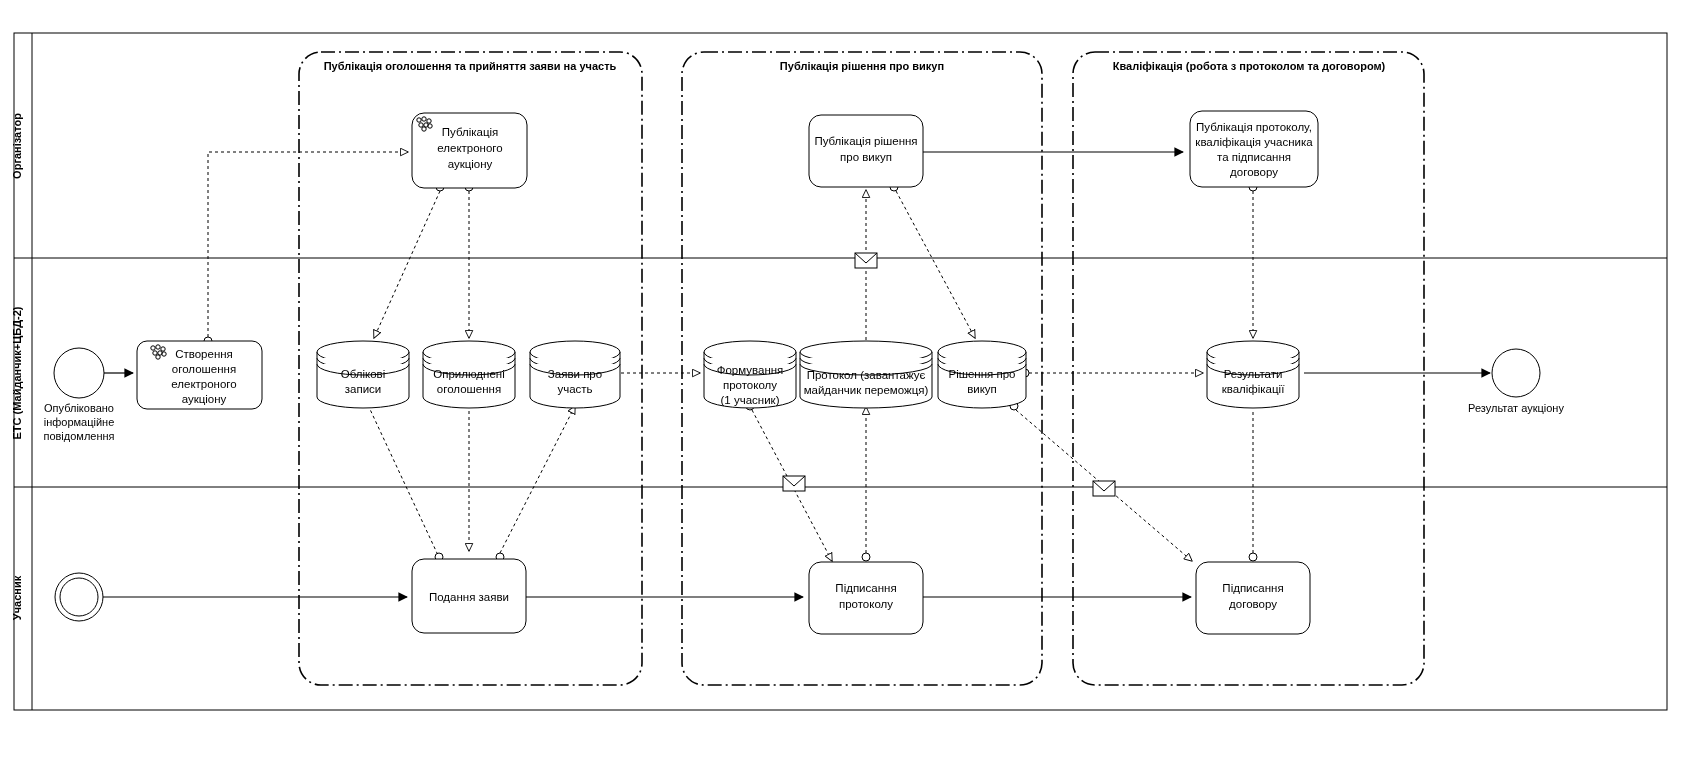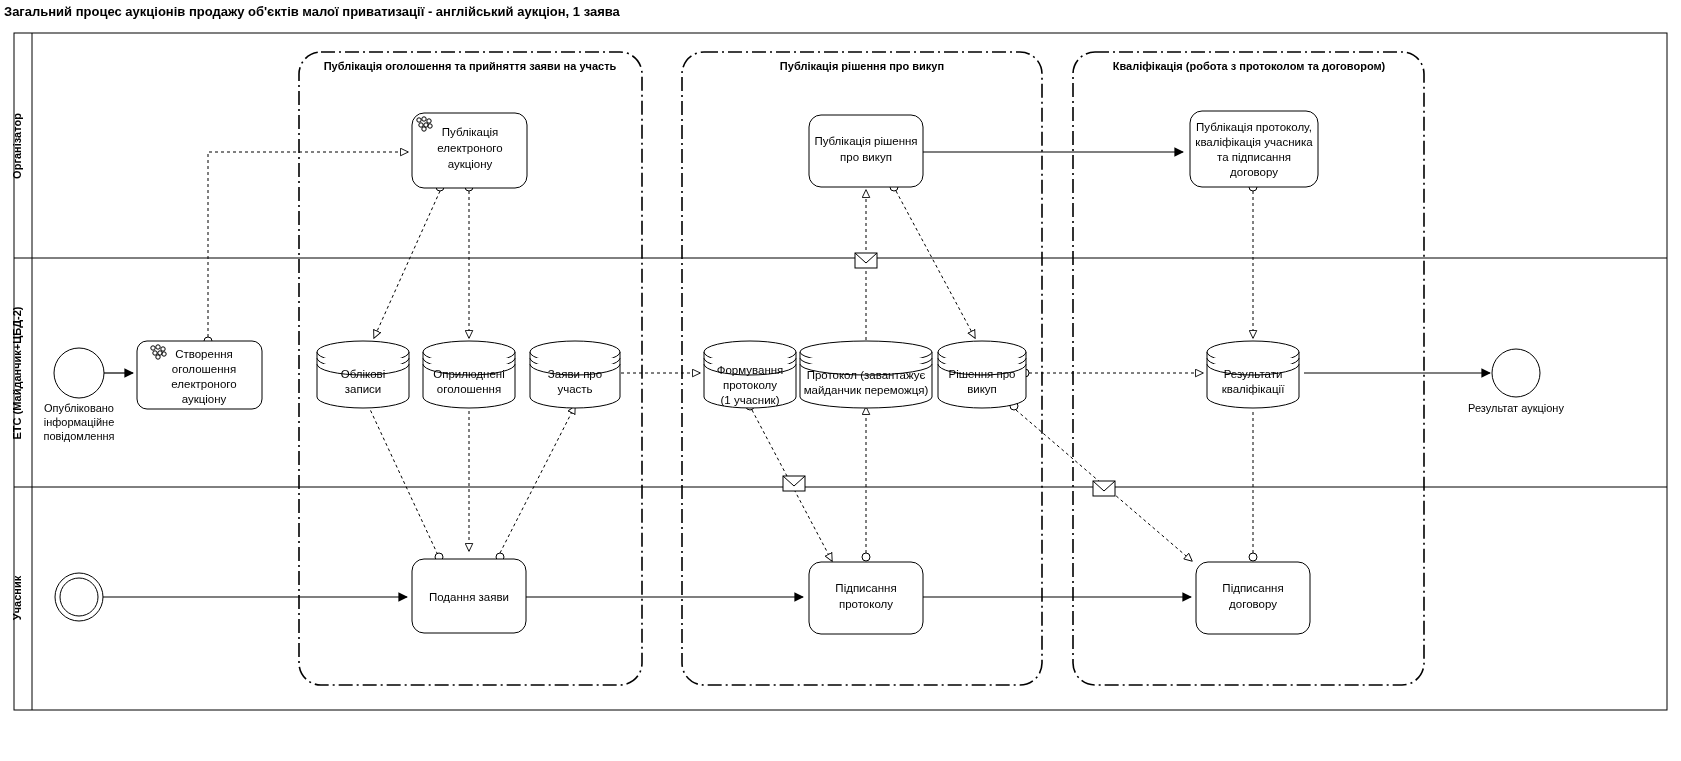--- a/index.html
+++ b/index.html
@@ -21,21 +21,20 @@
   .groupbox{fill:none;stroke:#000000;stroke-width:1.6;stroke-dasharray:14 4 2 4;}
   .flow{fill:none;stroke:#000000;stroke-width:1.2;}
   .msg{fill:none;stroke:#000000;stroke-width:1;stroke-dasharray:3 3;}
   .cyl{fill:#ffffff;stroke:#000000;stroke-width:1;}
 </style>
 </head>
 <body>
 
 <div id="stage">
 
-  <div id="title">Загальний процес аукціонів продажу об'єктів малої приватизації - англійський аукціон, 1 заява</div>
 
   <svg width="1681" height="761">
     <defs>
       <marker id="arrFilled" viewBox="0 0 10 10" refX="9" refY="5" markerWidth="8" markerHeight="8" orient="auto-start-reverse">
         <path d="M 0 0 L 10 5 L 0 10 z" fill="#000"></path>
       </marker>
       <marker id="arrOpen" viewBox="0 0 10 10" refX="9" refY="5" markerWidth="9" markerHeight="9" orient="auto-start-reverse">
         <path d="M 0.6 0.8 L 9.4 5 L 0.6 9.2 z" fill="#fff" stroke="#000" stroke-width="1"></path>
       </marker>
     </defs>

